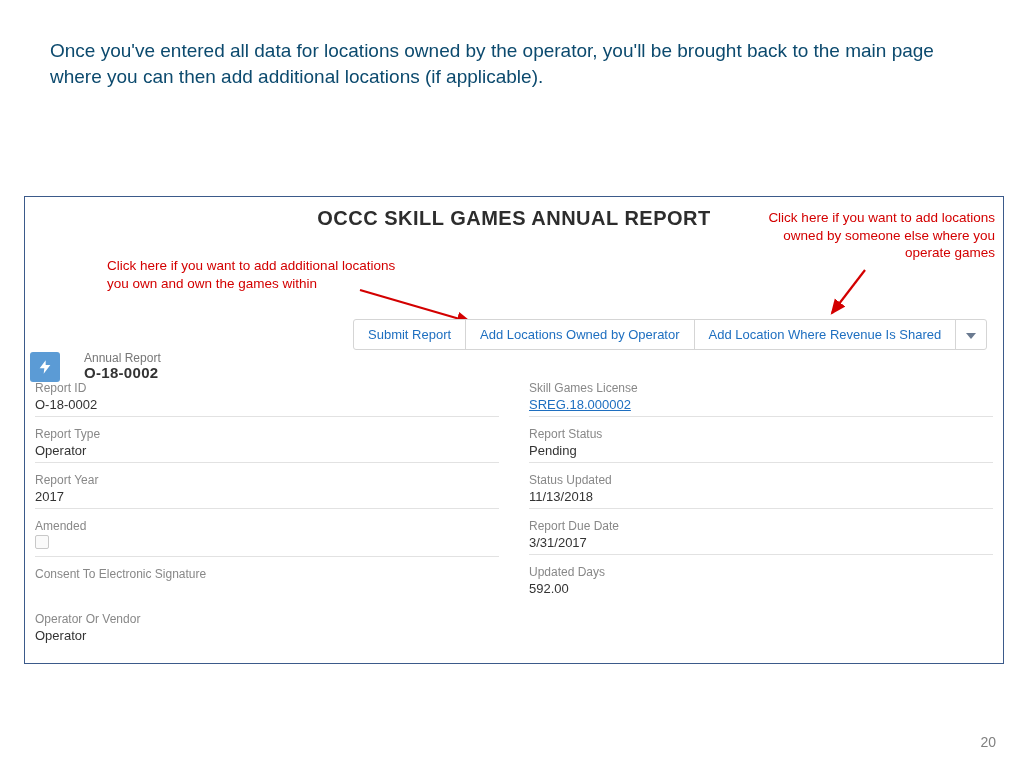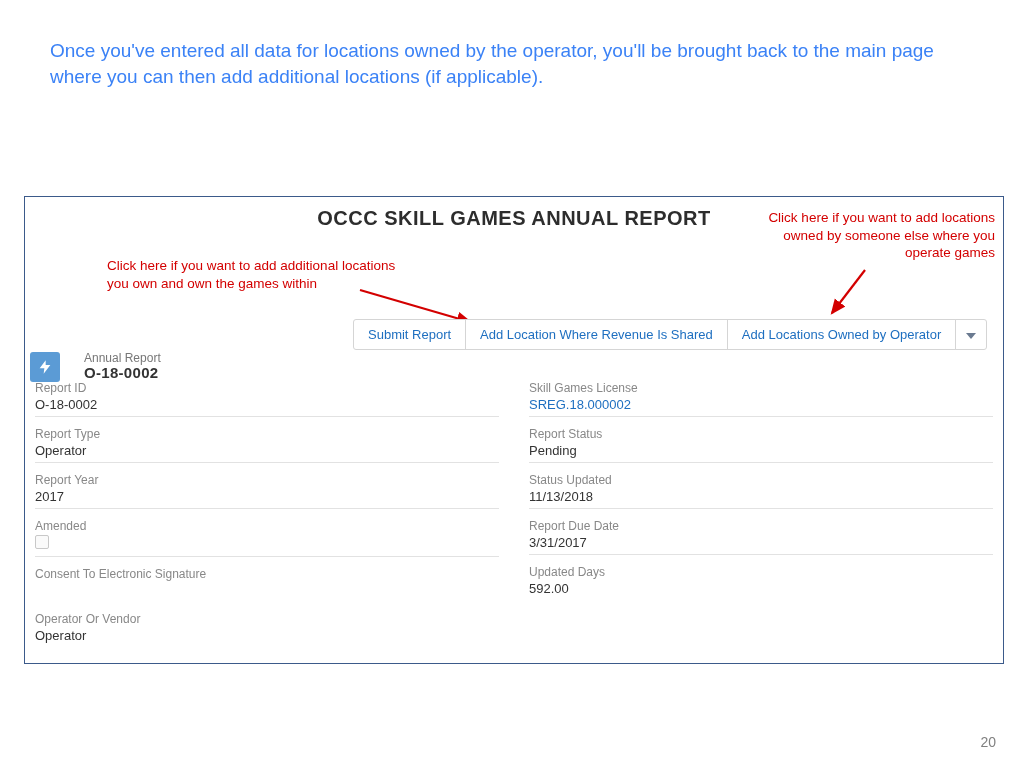--- a/index.html
+++ b/index.html
@@ -9,21 +9,21 @@
     width: 1024px;
     height: 768px;
     position: relative;
     overflow: hidden;
   }
   .slide-text {
     position: absolute;
     left: 50px;
     top: 38px;
     width: 920px;
-    color: #3b82f6;
+    color: #0c4a6e;
     font-size: 19px;
     line-height: 1.35;
   }
   .page-number {
     position: absolute;
     right: 28px;
     bottom: 18px;
     color: #808080;
     font-size: 14px;
   }
@@ -155,20 +155,21 @@
     font-size: 12px;
     margin-bottom: 2px;
   }
   .field .fvalue {
     color: #333;
     font-size: 13px;
     padding-bottom: 2px;
   }
   .field .fvalue.link {
     color: #1e6fc0;
+    text-decoration: underline;
     cursor: pointer;
   }
   .checkbox-placeholder {
     width: 14px;
     height: 14px;
     border: 1px solid #c8c8c8;
     border-radius: 2px;
     display: inline-block;
     background: #fafafa;
   }
@@ -213,22 +214,22 @@
           </svg>
       </div>
       <div class="report-badge-text">
         <div class="lbl">Annual Report</div>
         <div class="val">O-18-0002</div>
       </div>
     </div>
 
     <div class="btn-row">
       <button class="btn">Submit Report</button>
+      <button class="btn">Add Locations Owned by Operator</button>
       <button class="btn">Add Location Where Revenue Is Shared</button>
-      <button class="btn">Add Locations Owned by Operator</button>
       <button class="btn caret"><span class="caret-tri"></span></button>
     </div>
 
     <div class="details-area">
       <div class="col">
         <div class="field">
           <div class="flabel">Report ID</div>
           <div class="fvalue">O-18-0002</div>
         </div>
         <div class="field">

